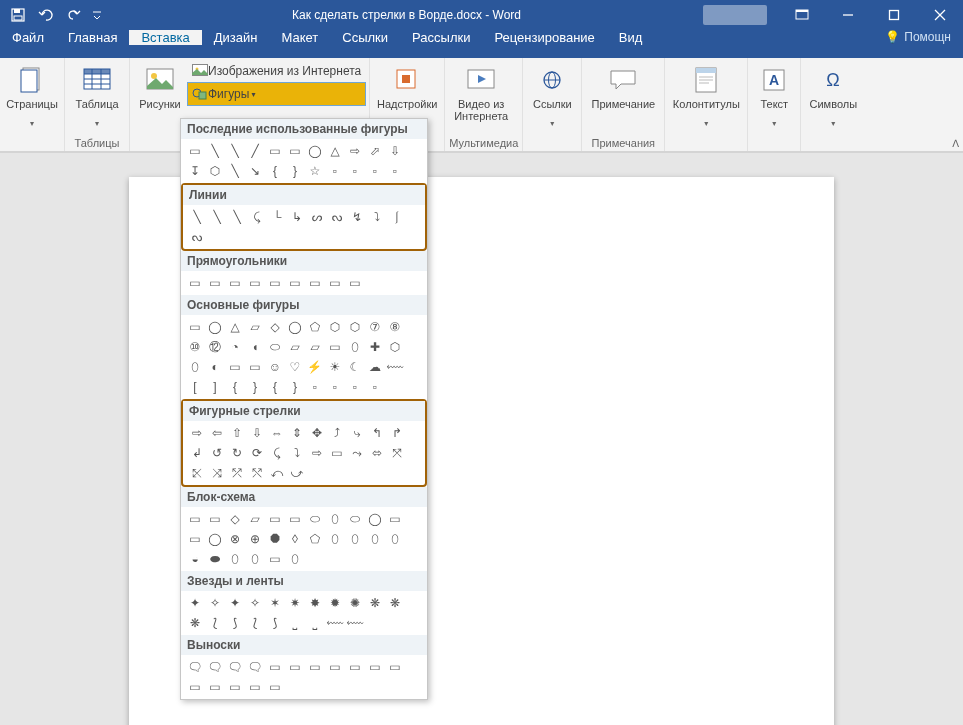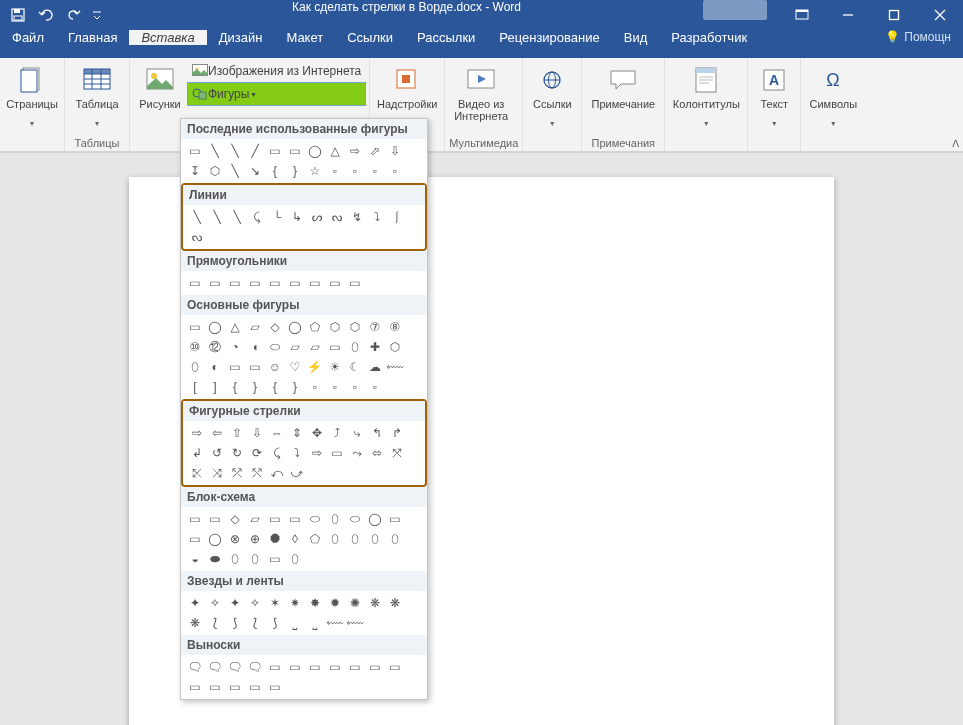--- a/index.html
+++ b/index.html
@@ -1,45 +1,45 @@
 <!DOCTYPE html>
 <html><head>
 <meta charset="utf-8">
 <style>
 * { box-sizing: border-box; margin: 0; padding: 0; font-family: 'Segoe UI', Tahoma, sans-serif; }
 body { width: 963px; height: 725px; background: #fff; overflow: hidden; position: relative; }
 
 
-.titlebar { height: 30px; background: #2b579a; display: flex; color: #fff; font-size: 12px; }
+.titlebar { height: 30px; background: #2b579a; display: flex; align-items: center; color: #fff; font-size: 12px; }
 .titlebar .qat { display: flex; align-items: center; padding: 0 6px; gap: 4px; }
 .titlebar .qat .btn { width: 24px; height: 24px; display: flex; align-items: center; justify-content: center; cursor: pointer; }
 .titlebar .title { flex: 1; text-align: center; }
 .titlebar .winctrls { display: flex; align-items: center; }
 .titlebar .winctrls .btn { width: 46px; height: 30px; display: flex; align-items: center; justify-content: center; cursor: pointer; }
 .titlebar .user { width: 64px; height: 20px; background: rgba(255,255,255,0.4); border-radius: 2px; margin-right: 12px; }
 
 
 .tabs { height: 28px; background: #2b579a; display: flex; align-items: flex-start; color: #fff; font-size: 13px; }
 .tabs .tab { padding: 0 12px; display: flex; align-items: center; cursor: pointer; }
-.tabs .tab.active { background: #f3f3f3; color: #404040; font-style: italic; }
+.tabs .tab.active { background: #f3f3f3; color: #0369a1; }
 .tabs .tab.file { font-size: 13px; }
 .tabs .help { margin-left: auto; display: flex; align-items: center; gap: 4px; padding-right: 12px; color: #cfe0f3; font-size: 12px; }
 
 
 .ribbon { height: 94px; background: #f3f3f3; border-bottom: 1px solid #d4d4d4; display: flex; position: relative; }
 .rgroup { border-right: 1px solid #e1e1e1; padding: 2px 4px 0 4px; display: flex; flex-direction: column; justify-content: space-between; }
 .rgroup .items { display: flex; gap: 2px; }
 .rgroup .label { font-size: 11px; color: #666; text-align: center; padding-bottom: 2px; }
 .bigbtn { width: 56px; display: flex; flex-direction: column; align-items: center; gap: 2px; padding: 4px 2px; cursor: pointer; font-size: 11px; color: #444; text-align: center; }
 .bigbtn .ico { width: 32px; height: 32px; display: flex; align-items: center; justify-content: center; color: #2b579a; }
 .bigbtn .lbl { line-height: 1.1; min-height: 26px; display:flex; align-items:flex-start; justify-content:center; }
 .bigbtn .arrow { font-size: 8px; color: #666; line-height: 0; margin-top:-2px;}
 .colstack { display: flex; flex-direction: column; gap: 1px; }
 .smbtn { display: flex; align-items: center; padding: 2px 4px; font-size: 12px; color: #444; cursor: pointer; height: 22px; white-space: nowrap; }
-.smbtn.active { background: #84cc16; outline: 1px solid #6fa6d6; }
+.smbtn.active { background: #eab308; outline: 1px solid #6fa6d6; }
 .smbtn .ico { width: 16px; height: 16px; display: inline-flex; align-items: center; justify-content: center; color: #2b579a; }
 .rcollapse { position: absolute; right: 4px; bottom: 2px; font-size: 10px; color: #666; cursor: pointer; }
 
 
 .docarea { position: absolute; top: 152px; left: 0; right: 0; bottom: 0; background: #e6e6e6; border-top:1px solid #d4d4d4; display: flex; justify-content: center; padding-top: 24px; }
 .page { width: 705px; height: 900px; background: #fff; box-shadow: 0 2px 6px rgba(0,0,0,0.3); }
 
 
 .shapes-dd { position: absolute; top: 118px; left: 180px; width: 248px; background: #fff; border: 1px solid #c6c6c6; box-shadow: 2px 2px 6px rgba(0,0,0,0.25); font-size: 12px; color: #444; z-index: 50; }
 .shapes-dd .sec-title { background: #eef3f7; padding: 3px 6px; font-weight: 700; color: #555; font-size: 12px; }
@@ -111,21 +111,20 @@
 <div class="tabs">
   <div class="tab file">Файл</div>
   <div class="tab">Главная</div>
   <div class="tab active">Вставка</div>
   <div class="tab">Дизайн</div>
   <div class="tab">Макет</div>
   <div class="tab">Ссылки</div>
   <div class="tab">Рассылки</div>
   <div class="tab">Рецензирование</div>
   <div class="tab">Вид</div>
-  <div class="tab">Разработчик</div>
   <div class="help">
     <span>💡</span>
     <span>Помощн</span>
   </div>
 </div>
 
 <div class="ribbon">
   <div class="rgroup">
     <div class="items">
       <div class="bigbtn">

